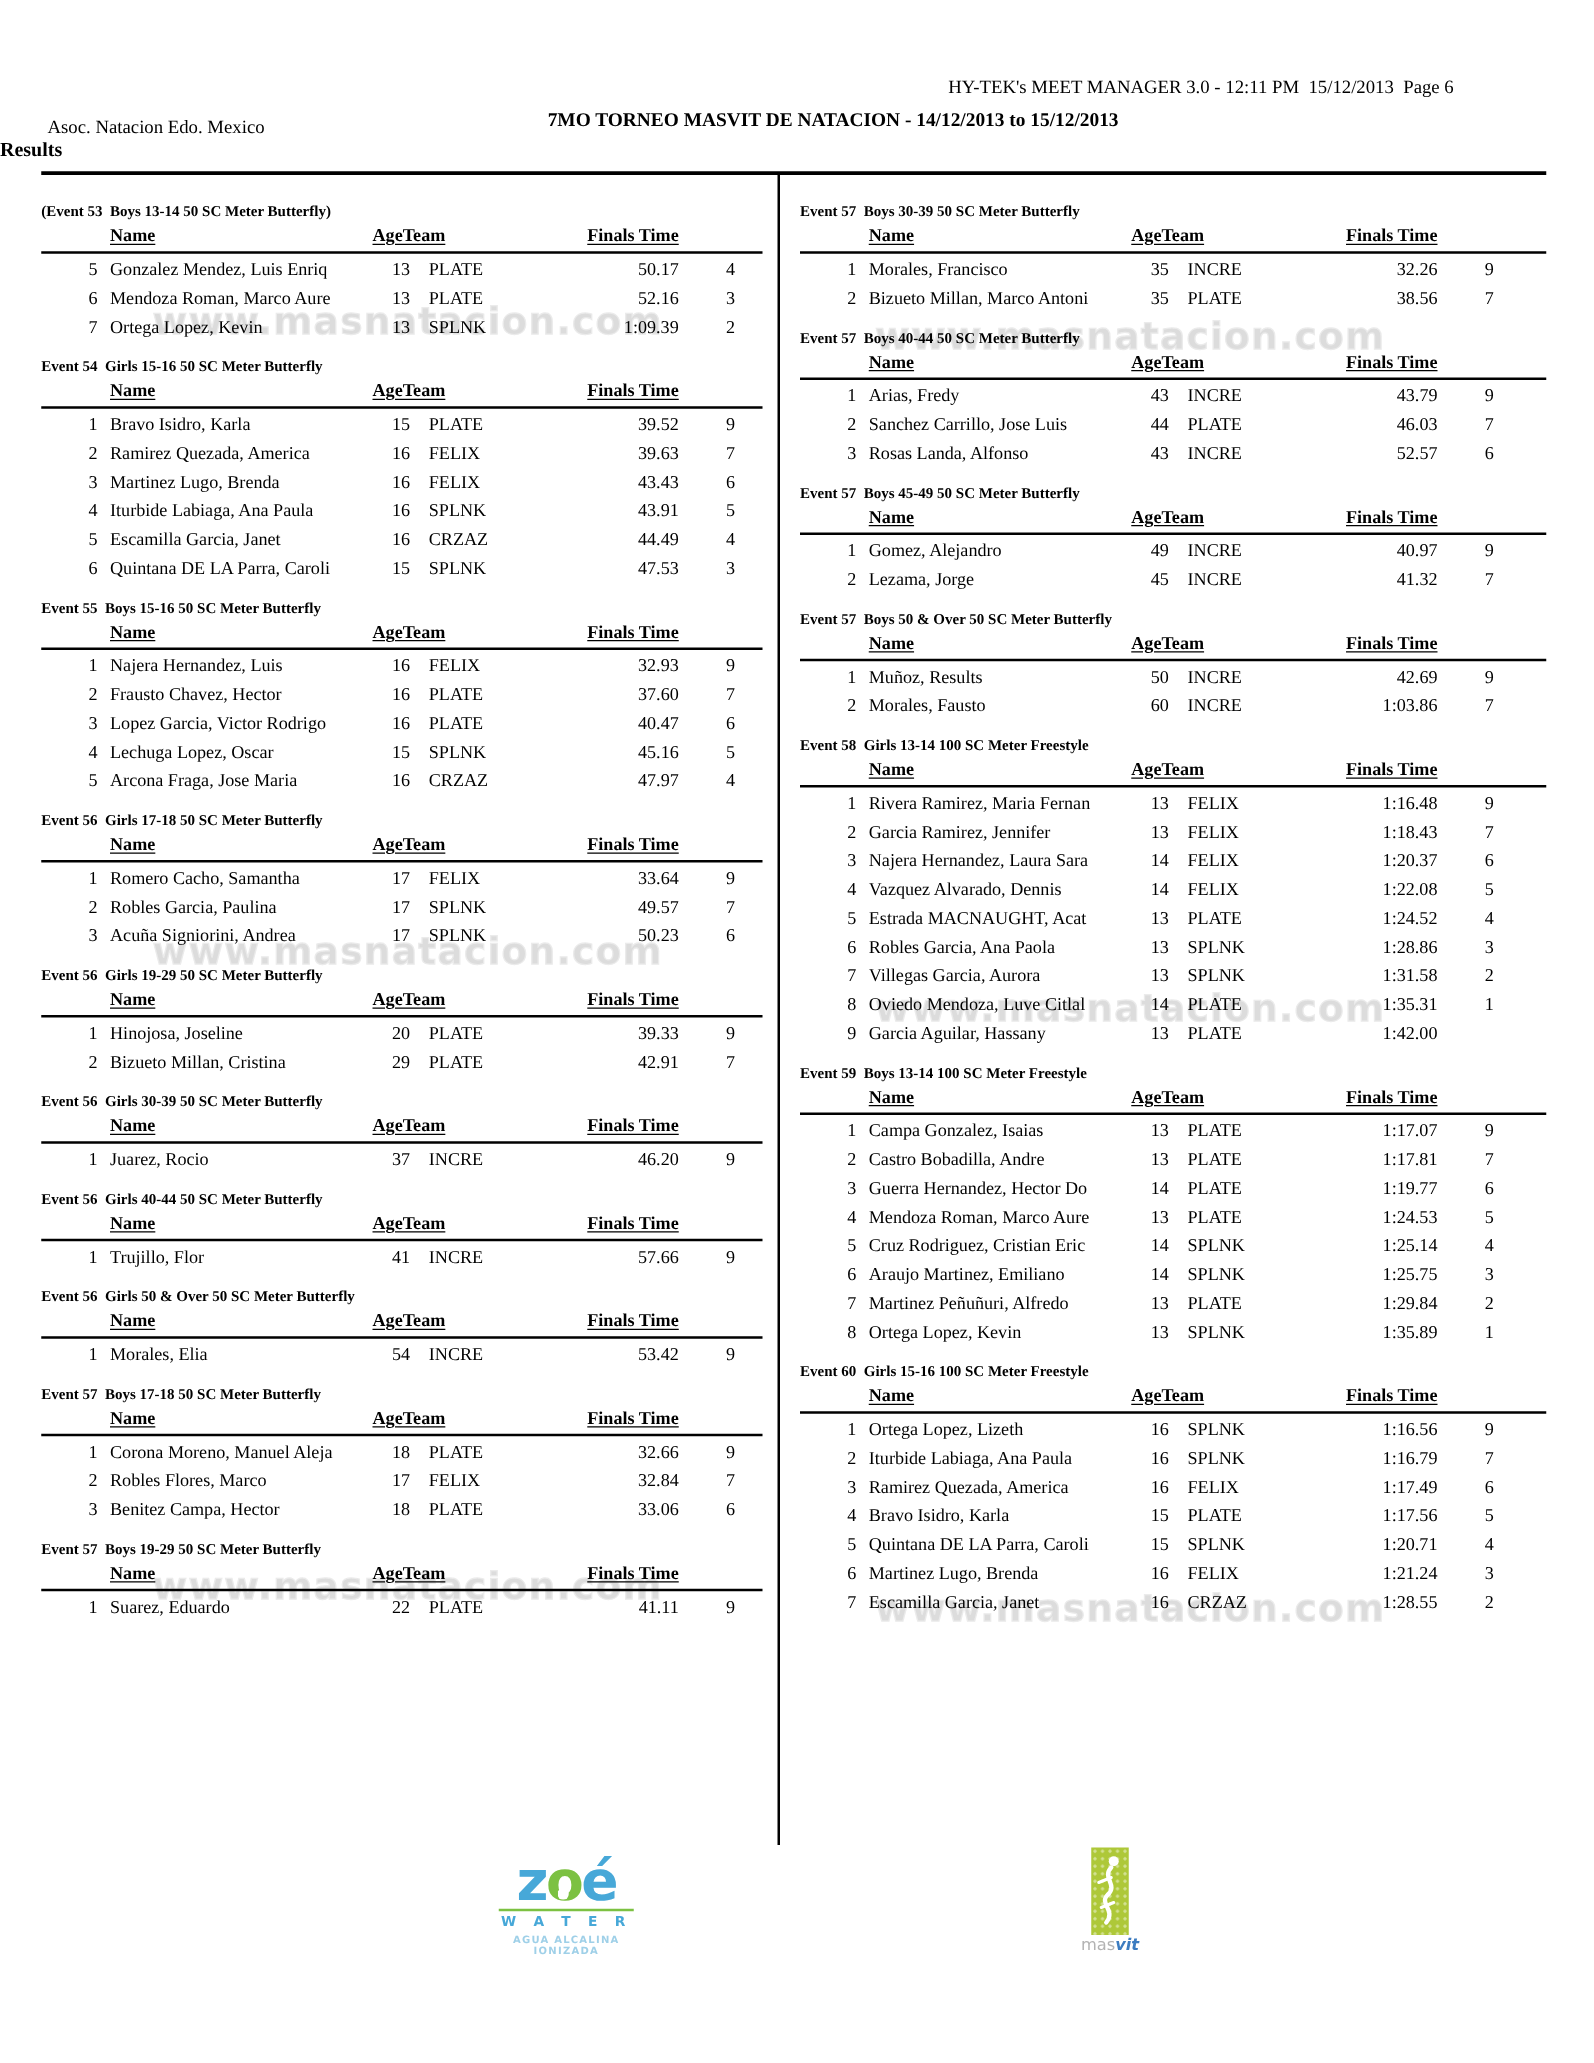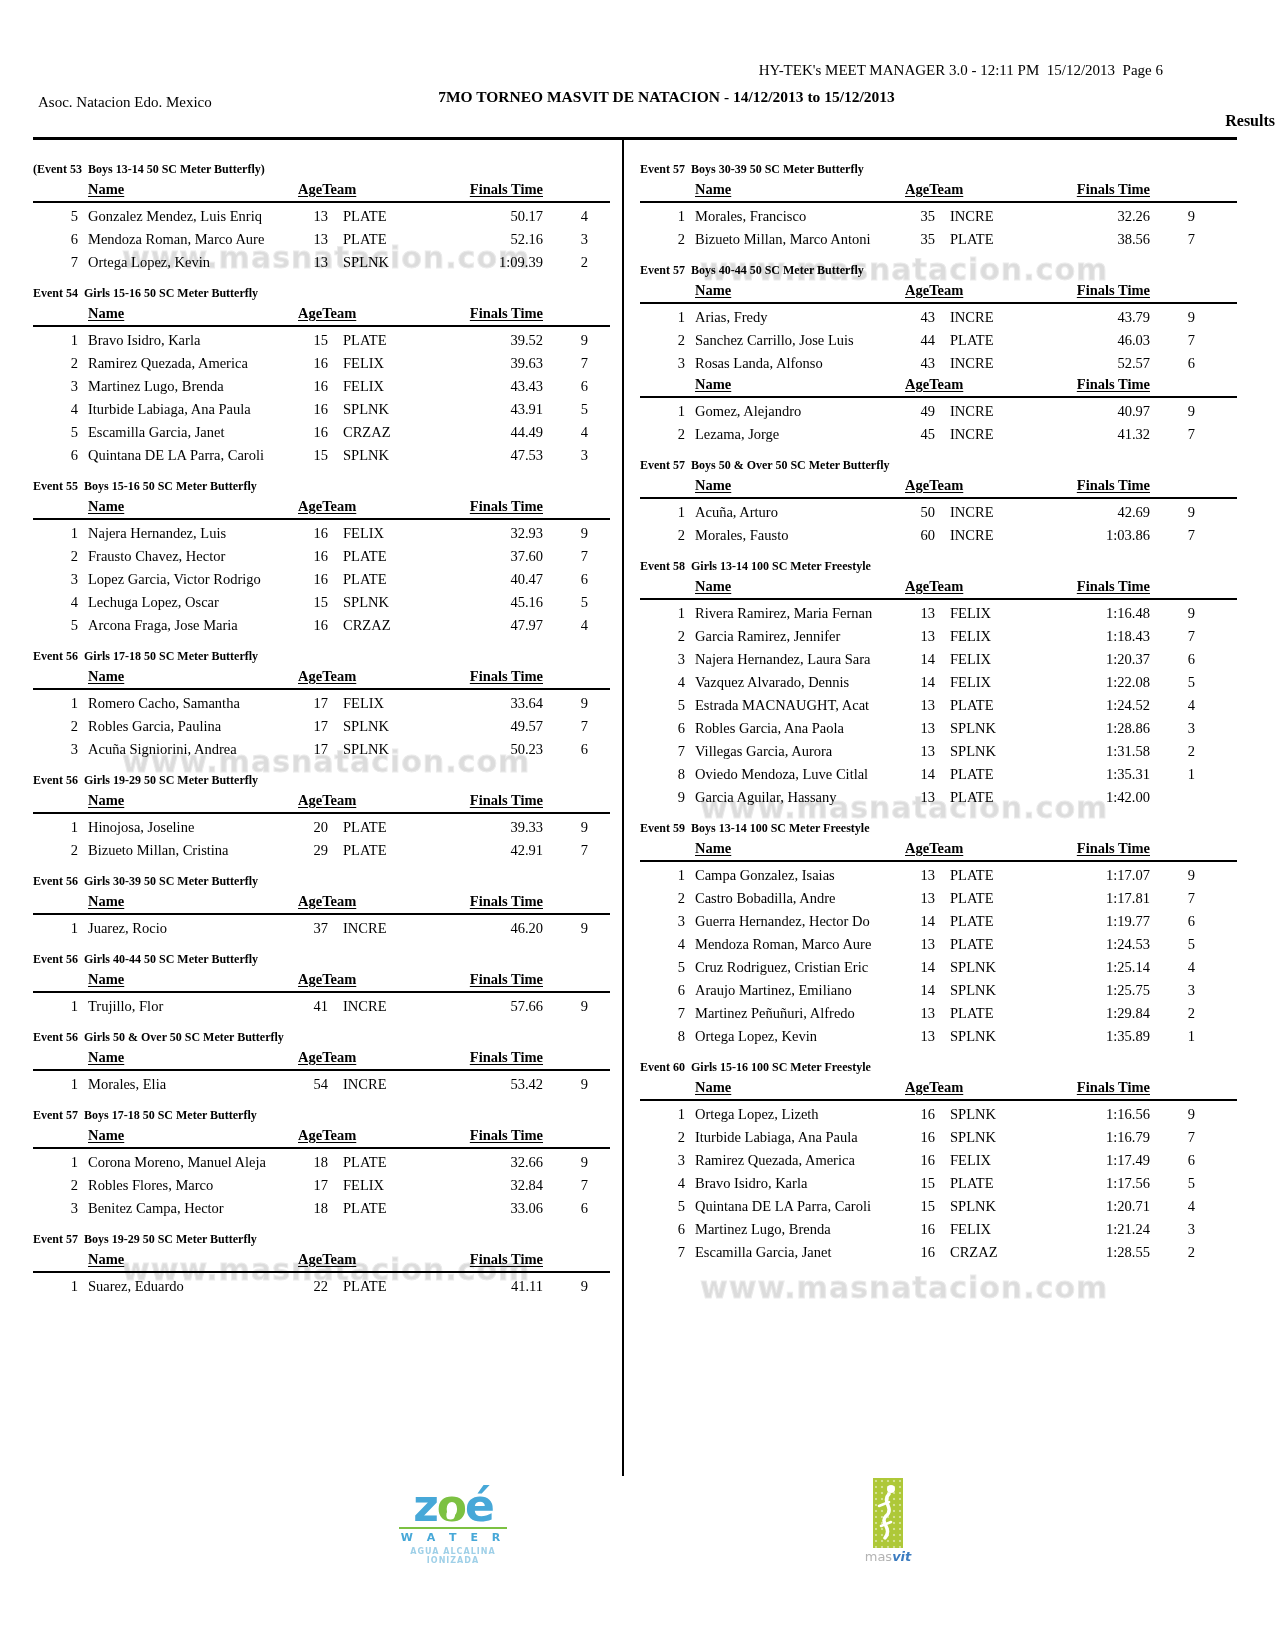--- a/index.html
+++ b/index.html
@@ -4,21 +4,21 @@
 <style>
   html,body{margin:0;padding:0;background:#ffffff;}
   .page{position:relative;width:1275px;height:1650px;background:#fff;
         font-family:"Liberation Serif","DejaVu Serif",serif;color:#000;overflow:hidden;}
 
   
   .hdr-left{position:absolute;left:38px;top:62px;font-size:15px;white-space:pre;margin-top:32px;}
   .hdr-right{position:absolute;right:112px;top:62px;font-size:15px;white-space:pre;}
   .meet-title{position:absolute;left:0;top:88px;width:1275px;text-align:center;
               font-size:15.5px;font-weight:bold;white-space:pre;padding-left:29px;}
-  .results-label{position:absolute;left:0;top:112px;width:1275px;text-align:right;
+  .results-label{position:absolute;left:0;top:112px;width:1275px;text-align:left;
                  font-size:16px;font-weight:bold;}
   .top-rule{position:absolute;left:33px;top:137px;width:1204px;height:3px;background:#000;}
   .col-divider{position:absolute;left:622px;top:140px;width:2px;height:1336px;background:#000;}
 
   
   .wm{position:absolute;z-index:0;font-family:"DejaVu Sans","Liberation Sans",sans-serif;
       font-weight:700;font-size:30px;color:#d9d9d9;letter-spacing:1px;opacity:.9;
       -webkit-text-stroke:1px #e9e9e9;}
 
   
@@ -481,20 +481,21 @@
     <span class="c-name">Rosas Landa, Alfonso</span>
     <span class="c-age">43</span>
     <span class="c-team">INCRE</span>
     <span class="c-time">52.57</span>
     <span class="c-pts">6</span>
   </div>
 </div>
   </section>
 
   <section>
+    <div class="evt-title">Event 57  Boys 45-49 50 SC Meter Butterfly</div>
     <div class="grid hdr-row">
       <span class="h-name">Name</span>
       <span class="h-ageteam">AgeTeam</span>
       <span class="h-ft">Finals Time</span>
     </div>
     <div>
   <div class="grid result-row">
     <span class="c-place">1</span>
     <span class="c-name">Gomez, Alejandro</span>
     <span class="c-age">49</span>
@@ -517,21 +518,21 @@
   <section>
     <div class="evt-title">Event 57  Boys 50 &amp; Over 50 SC Meter Butterfly</div>
     <div class="grid hdr-row">
       <span class="h-name">Name</span>
       <span class="h-ageteam">AgeTeam</span>
       <span class="h-ft">Finals Time</span>
     </div>
     <div>
   <div class="grid result-row">
     <span class="c-place">1</span>
-    <span class="c-name">Acuña, Arturo</span>
+    <span class="c-name">Muñoz, Results</span>
     <span class="c-age">50</span>
     <span class="c-team">INCRE</span>
     <span class="c-time">42.69</span>
     <span class="c-pts">9</span>
   </div>
 
   <div class="grid result-row">
     <span class="c-place">2</span>
     <span class="c-name">Morales, Fausto</span>
     <span class="c-age">60</span>

